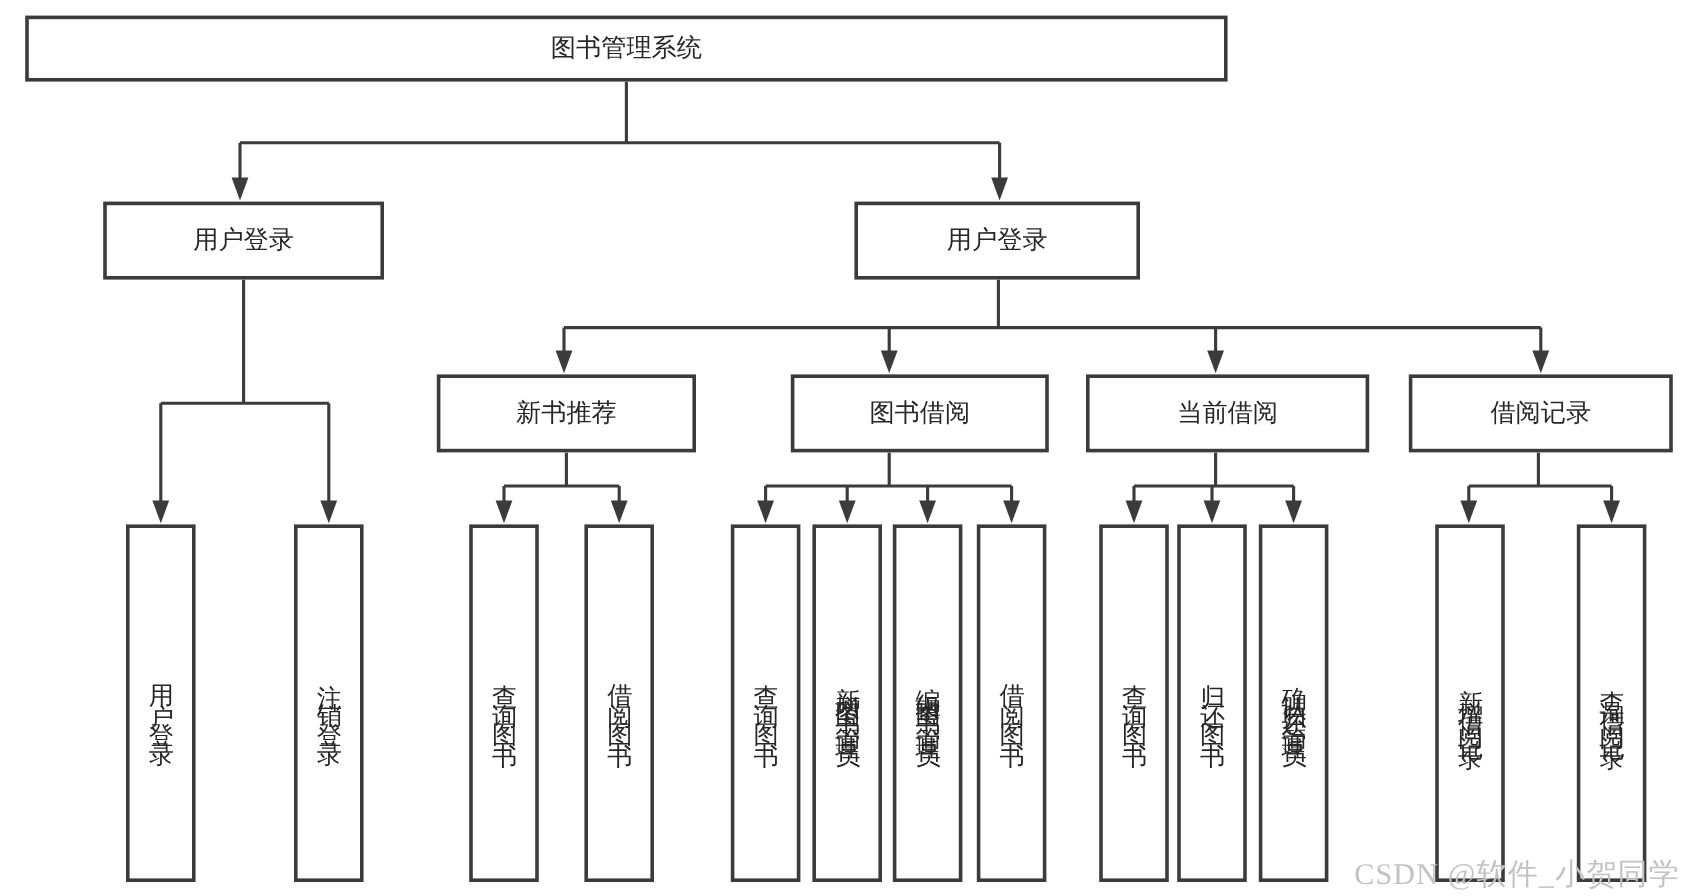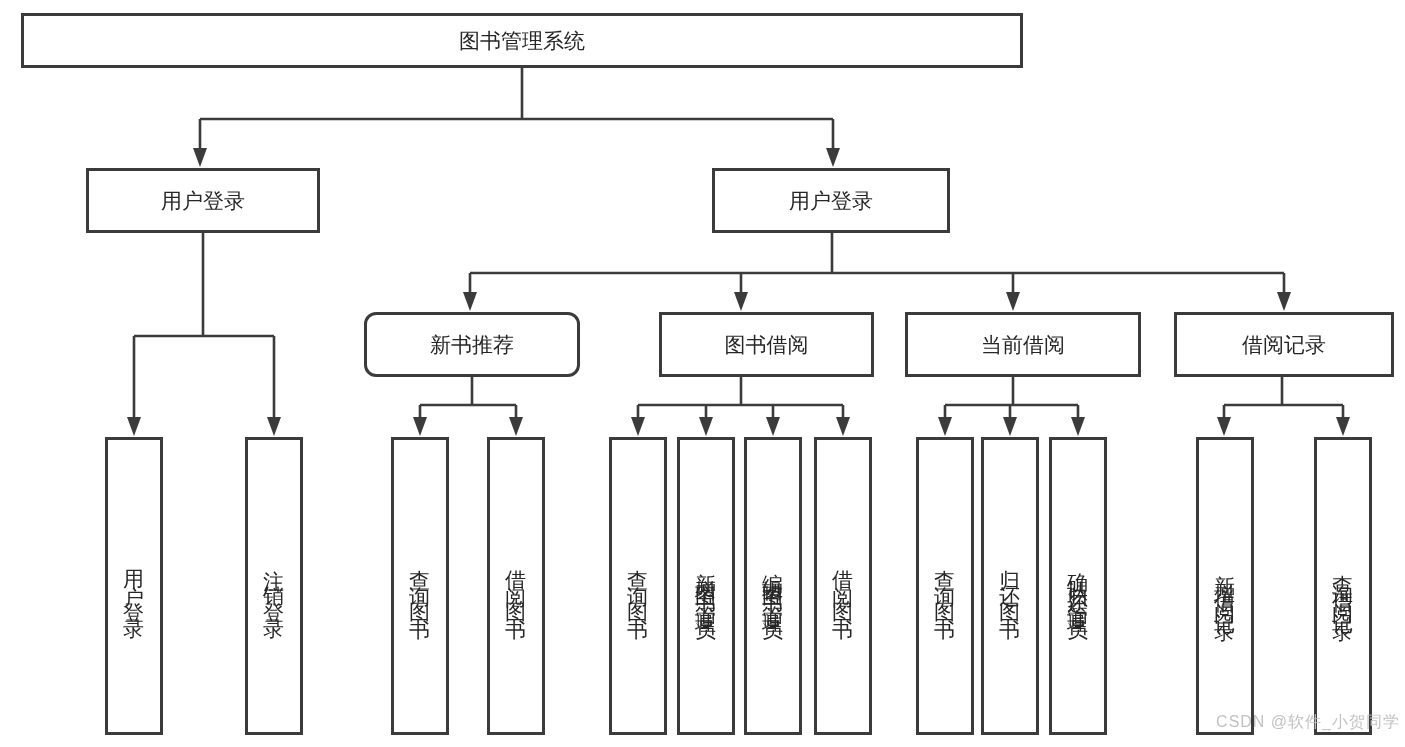--- a/index.html
+++ b/index.html
@@ -18,22 +18,22 @@
   .lvl1{top:168px;height:65px;}
   .lvl2{top:312px;height:65px;}
   .leaf{top:437px;width:58px;height:298px;}
   .vlabel{
     writing-mode:vertical-lr;text-orientation:mixed;
     letter-spacing:0.78em;line-height:1;max-height:286px;
   }
   .vlabel.med{letter-spacing:0.45em;}
   .vlabel.long{letter-spacing:0.32em;}
   .watermark{
-    position:absolute;right:5px;top:712px;font-size:16px;color:#c2c2c2;
-    letter-spacing:1px;z-index:5;
+    position:absolute;right:5px;top:712px;font-size:25px;color:#c2c2c2;
+    letter-spacing:1px;z-index:5;font-family:Liberation Serif, serif;
   }
 </style>
 </head>
 <body>
 
 <div class="canvas">
 
   <svg class="connectors" viewBox="0 0 1405 747" xmlns="http://www.w3.org/2000/svg">
     <g stroke="#3b3b3b" stroke-width="2.6" fill="none">
       <path d="M522 68 V119 M200 119 H833 M200 119 V150 M833 119 V150"></path>
@@ -65,21 +65,21 @@
       <polygon points="1217,417 1231,417 1224,436"></polygon>
       <polygon points="1336,417 1350,417 1343,436"></polygon>
     </g>
   </svg>
 
   <div class="box root">图书管理系统</div>
 
   <div class="box lvl1" style="left:86px;width:234px;">用户登录</div>
   <div class="box lvl1" style="left:712px;width:238px;">用户登录</div>
 
-  <div class="box lvl2" style="left:364px;width:216px;border-radius:12px;">新书推荐</div>
+  <div class="box lvl2" style="left:364px;width:216px;">新书推荐</div>
   <div class="box lvl2" style="left:659px;width:215px;">图书借阅</div>
   <div class="box lvl2" style="left:905px;width:236px;">当前借阅</div>
   <div class="box lvl2" style="left:1174px;width:220px;">借阅记录</div>
 
   <div class="box leaf" style="left:105px;">
     <span class="vlabel">用户登录</span>
   </div>
   <div class="box leaf" style="left:245px;">
     <span class="vlabel">注销登录</span>
   </div>

